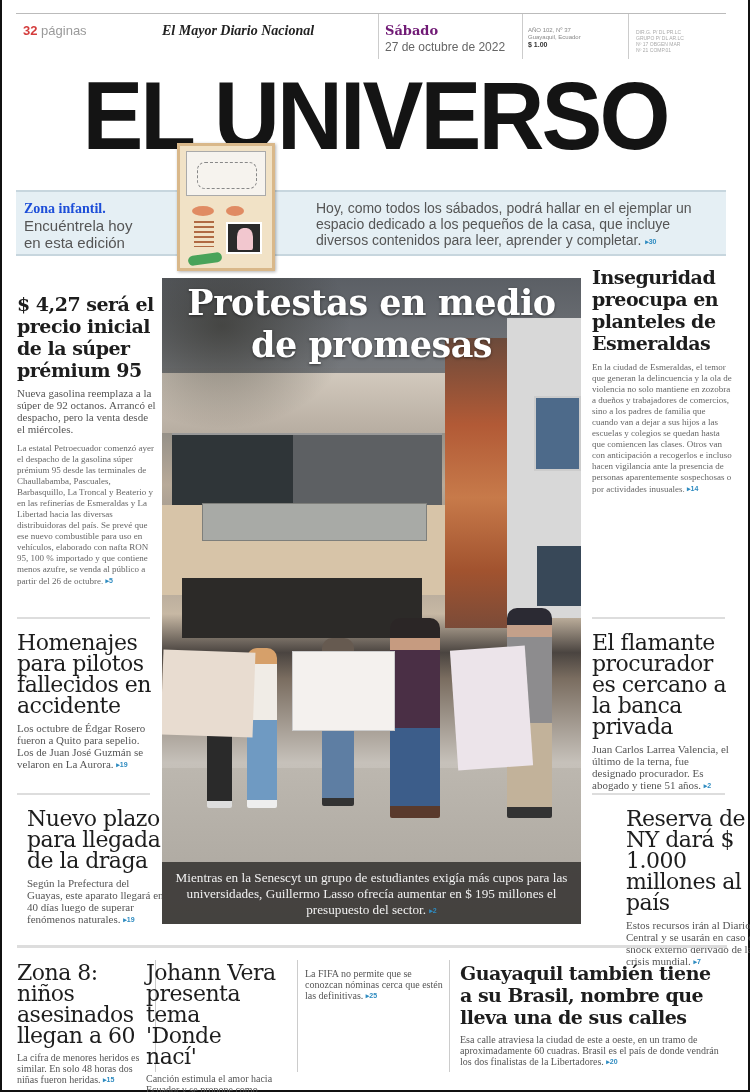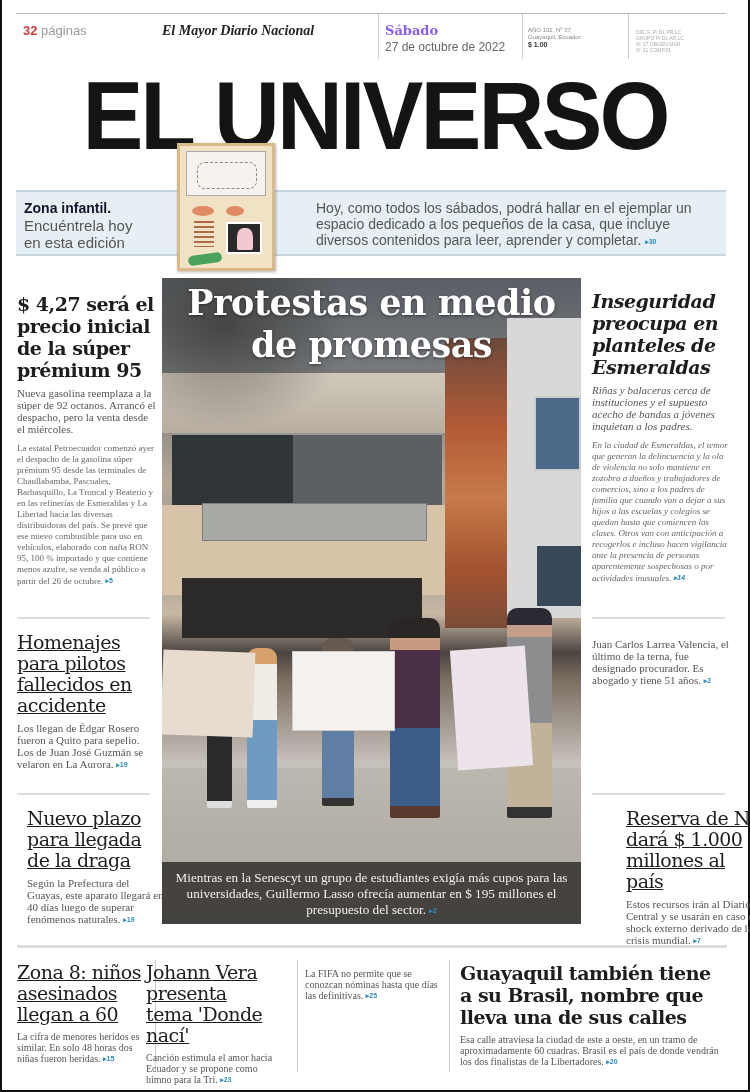--- a/index.html
+++ b/index.html
@@ -6,50 +6,50 @@
   html, body { width: 750px; height: 1092px; background: #fff; overflow: hidden; }
   body { font-family: "DejaVu Serif", serif; color: #1c1c1c; position: relative; }
   .frame { position: absolute; left: 0; top: 0; width: 750px; height: 1092px; border-left: 2px solid #111; border-right: 2px solid #111; border-bottom: 2px solid #111; }
 
   
   .topbar { position: absolute; left: 16px; top: 13px; width: 710px; height: 50px; border-top: 1px solid #bbb; }
   .tb-pages { position: absolute; left: 7px; top: 9px; font-family: "Liberation Sans", sans-serif; font-size: 13px; color: #9a9a9a; }
   .tb-pages b { color: #d43d3d; font-weight: bold; }
   .tb-motto { position: absolute; left: 146px; top: 9px; font-family: "Liberation Serif", serif; font-style: italic; font-weight: bold; font-size: 14px; color: #222; }
   .tb-date { position: absolute; left: 362px; top: 0; height: 45px; padding-left: 6px; border-left: 1px solid #ccc; border-right: 1px solid #ccc; width: 145px; }
-  .tb-day { font-family: "DejaVu Serif", serif; font-weight: bold; font-size: 13px; color: #8b5cf6; margin-top: 9px; }
+  .tb-day { font-family: "DejaVu Serif", serif; font-weight: bold; font-size: 13px; color: #701a75; margin-top: 9px; }
   .tb-full { font-family: "Liberation Sans", sans-serif; font-size: 12px; color: #666; margin-top: 2px; }
   .tb-issue { position: absolute; left: 512px; top: 13px; font-family: "Liberation Sans", sans-serif; font-size: 6px; line-height: 7px; color: #888; }
   .tb-issue .price { font-weight: bold; color: #333; font-size: 7px; }
   .tb-codes { position: absolute; left: 612px; top: 0; height: 45px; border-left: 1px solid #ccc; padding-left: 7px; padding-top: 15px; font-family: "Liberation Sans", sans-serif; font-size: 5px; line-height: 6px; color: #aaa; width: 98px; }
 
   
   .masthead { position: absolute; left: 60px; top: 66px; width: 630px; height: 100px; text-align: center; font-family: "Liberation Sans", sans-serif; font-weight: bold; font-size: 96px; letter-spacing: -3px; line-height: 100px; color: #141414; transform: scaleX(0.95); transform-origin: center; }
 
   
   .kids { position: absolute; left: 16px; top: 190px; width: 710px; height: 66px; background: #e5eff4; border-top: 2px solid #c7d6de; border-bottom: 2px solid #c7d6de; }
   .kids-left { position: absolute; left: 8px; top: 8px; font-family: "Liberation Sans", sans-serif; font-size: 15px; line-height: 17px; color: #555; }
-  .kids-left .title { font-family: Liberation Sans, sans-serif; font-weight: bold; color: #0f172a; font-size: 14px; }
+  .kids-left .title { font-family: Liberation Serif, serif; font-weight: bold; color: #1d4ed8; font-size: 14px; }
   .kids-right { position: absolute; left: 300px; top: 8px; width: 400px; font-family: "Liberation Sans", sans-serif; font-size: 14px; line-height: 16px; color: #555; }
   .ref { font-family: "Liberation Sans", sans-serif; font-size: 7px; color: #2e8bc0; font-weight: bold; vertical-align: 1px; }
   .thumb { position: absolute; left: 177px; top: 143px; width: 98px; height: 128px; background: #f1e2c6; border: 3px solid #d9b88a; box-shadow: 1px 1px 3px rgba(0,0,0,.3); z-index: 5; }
   .thumb .sketch { position: absolute; left: 6px; top: 5px; width: 80px; height: 45px; background: #f6f3ee; border: 1px solid #aaa; }
   .thumb .sketch::after { content: ""; position: absolute; left: 10px; top: 10px; width: 58px; height: 25px; border: 1px dashed #888; border-radius: 8px; }
   .thumb .b1 { position: absolute; left: 12px; top: 60px; width: 22px; height: 10px; background: #e08b63; border-radius: 50%; }
   .thumb .b2 { position: absolute; left: 46px; top: 60px; width: 18px; height: 10px; background: #e08b63; border-radius: 50%; }
   .thumb .txt { position: absolute; left: 14px; top: 75px; width: 20px; height: 26px; background: repeating-linear-gradient(#b06a43 0 2px, transparent 2px 5px); }
   .thumb .pic { position: absolute; left: 46px; top: 76px; width: 36px; height: 32px; background: #2a2a2a; border: 2px solid #fff; }
   .thumb .pic::after { content: ""; position: absolute; left: 9px; top: 4px; width: 16px; height: 22px; background: #f2c7cf; border-radius: 40% 40% 10% 10%; }
   .thumb .leaf { position: absolute; left: 8px; top: 108px; width: 34px; height: 10px; background: #49a35a; border-radius: 6px; transform: rotate(-8deg); }
 
   
   .col { position: absolute; width: 140px; }
   .head { font-family: "DejaVu Serif", serif; font-weight: bold; color: #1d1d1d; letter-spacing: -0.5px; }
   .h-big { font-size: 19px; line-height: 22px; }
-  .h-mid { font-size: 19px; line-height: 21px; font-weight: normal; text-decoration: underline; }
+  .h-mid { font-size: 22px; line-height: 21px; font-weight: normal; }
   .deck { font-family: "Liberation Serif", serif; font-size: 11px; line-height: 12px; color: #555; margin-top: 6px; }
   .body { font-family: "Liberation Serif", serif; font-size: 9px; line-height: 11px; color: #666; margin-top: 8px; }
   .rule { position: absolute; height: 2px; background: #ddd; }
 
   
   .photo { position: absolute; left: 162px; top: 278px; width: 419px; height: 646px; overflow: hidden;
     background: linear-gradient(180deg, #5e6268 0%, #6e7277 12%, #8d8a84 22%, #b8aa99 32%, #9a938b 40%, #c7b8a4 52%, #4a4440 58%, #7a6d60 62%, #c6c1ba 75%, #bdb8b0 88%, #aaa59e 100%); }
   .ph-sky { position: absolute; left: 0; top: 0; width: 100%; height: 90px; background: linear-gradient(180deg, #5b5f65, #75787c); }
   .ph-tree { position: absolute; left: 0; top: 0; width: 200px; height: 160px; background: radial-gradient(ellipse at 30% 30%, rgba(40,38,30,.55), transparent 65%); }
   .ph-building { position: absolute; left: 0; top: 95px; width: 290px; height: 60px; background: linear-gradient(180deg, #d2c9bd, #b7ada1); }
@@ -120,21 +120,21 @@
 </div>
 
 <div class="col" style="left:17px; top:293px;">
   <div class="head h-big">$ 4,27 será el precio inicial de la súper prémium 95</div>
   <div class="deck">Nueva gasolina reemplaza a la súper de 92 octanos. Arrancó el despacho, pero la venta desde el miércoles.</div>
   <div class="body"><span>La estatal Petroecuador comenzó ayer el despacho de la gasolina súper prémium 95 desde las terminales de Chaullabamba, Pascuales, Barbasquillo, La Troncal y Beaterio y en las refinerías de Esmeraldas y La Libertad hacia las diversas distribuidoras del país. Se prevé que ese nuevo combustible para uso en vehículos, elaborado con nafta RON 95, 100 % importado y que contiene menos azufre, se venda al público a partir del 26 de octubre.</span> <span class="ref">▸5</span></div>
 </div>
 <div class="rule" style="left:17px; top:617px; width:133px;"></div>
 <div class="col" style="left:17px; top:632px;">
   <div class="head h-mid">Homenajes para pilotos fallecidos en accidente</div>
-  <div class="deck"><span>Los llegan de Édgar Rosero fueron a Quito para sepelio. Los de Juan José Guzmán se velaron en La Aurora.</span> <span class="ref">▸19</span></div>
+  <div class="deck"><span>Los octubre de Édgar Rosero fueron a Quito para sepelio. Los de Juan José Guzmán se velaron en La Aurora.</span> <span class="ref">▸19</span></div>
 </div>
 <div class="rule" style="left:17px; top:793px; width:133px;"></div>
 <div class="col" style="left:27px; top:808px;">
   <div class="head h-mid">Nuevo plazo para llegada de la draga</div>
   <div class="deck"><span>Según la Prefectura del Guayas, este aparato llegará en 40 días luego de superar fenómenos naturales.</span> <span class="ref">▸19</span></div>
 </div>
 
 <div class="photo">
   <div class="ph-sky"></div>
   <div class="ph-building"></div>
@@ -156,27 +156,27 @@
   <div class="person" style="left:345px; top:330px; width:45px; height:210px; background:linear-gradient(180deg,#2b2a33 0 8%,#c4a08a 8% 14%,#8d8c8e 14% 55%,#c2b29a 55% 95%,#333 95%);"></div>
   <div class="sign-a"></div>
   <div class="sign-b"></div>
   <div class="sign-c"></div>
   <div class="main-head">Protestas en medio de promesas</div>
   <div class="caption-box">
     <div class="caption"><span>Mientras en la Senescyt un grupo de estudiantes exigía más cupos para las universidades, Guillermo Lasso ofrecía aumentar en $ 195 millones el presupuesto del sector.</span> <span class="ref">▸2</span></div>
   </div>
 </div>
 
-<div class="col" style="left:592px; top:290px;font-style:italic;">
+<div class="col" style="left:592px; top:266px;">
   <div class="head h-big">Inseguridad preocupa en planteles de Esmeraldas</div>
-  <div class="deck">Riñas y balaceras cerca de instituciones y el supuesto acecho de bandas a jóvenes inquietan a los padres.</div>
   <div class="body"><span>En la ciudad de Esmeraldas, el temor que generan la delincuencia y la ola de violencia no solo mantiene en zozobra a dueños y trabajadores de comercios, sino a los padres de familia que cuando van a dejar a sus hijos a las escuelas y colegios se quedan hasta que comiencen las clases. Otros van con anticipación a recogerlos e incluso hacen vigilancia ante la presencia de personas aparentemente sospechosas o por actividades inusuales.</span> <span class="ref">▸14</span></div>
 </div>
 <div class="rule" style="left:592px; top:617px; width:133px;"></div>
 <div class="col" style="left:592px; top:632px;">
+  <div class="head h-mid">El flamante procurador es cercano a la banca privada</div>
   <div class="deck"><span>Juan Carlos Larrea Valencia, el último de la terna, fue designado procurador. Es abogado y tiene 51 años.</span> <span class="ref">▸2</span></div>
 </div>
 <div class="rule" style="left:592px; top:793px; width:133px;"></div>
 <div class="col" style="left:592px; top:808px;margin-left:34px;">
   <div class="head h-mid">Reserva de NY dará $ 1.000 millones al país</div>
   <div class="deck"><span>Estos recursos irán al Diario Central y se usarán en caso de shock externo derivado de la crisis mundial.</span> <span class="ref">▸7</span></div>
 </div>
 
 <div class="rule" style="left:17px; top:945px; width:710px; height:3px;"></div>
 
@@ -184,19 +184,19 @@
   <div class="head h-mid">Zona 8: niños asesinados llegan a 60</div>
   <div class="deck" style="font-size:10px; line-height:11px;"><span>La cifra de menores heridos es similar. En solo 48 horas dos niñas fueron heridas.</span> <span class="ref">▸15</span></div>
 </div>
 <div class="vsep" style="left:155px;"></div>
 <div class="col bottom" style="left:146px; width:130px;">
   <div class="head h-mid">Johann Vera presenta tema 'Donde nací'</div>
   <div class="deck" style="font-size:10px; line-height:11px;"><span>Canción estimula el amor hacia Ecuador y se propone como himno para la Tri.</span> <span class="ref">▸23</span></div>
 </div>
 <div class="vsep" style="left:297px;"></div>
 <div class="col bottom" style="left:305px; width:140px;">
-  <div class="deck" style="font-size:10px; line-height:11px;"><span>La FIFA no permite que se conozcan nóminas hasta que días las definitivas.</span> <span class="ref">▸25</span></div>
+  <div class="deck" style="font-size:10px; line-height:11px;"><span>La FIFA no permite que se conozcan nóminas cerca que estén las definitivas.</span> <span class="ref">▸25</span></div>
 </div>
 <div class="vsep" style="left:449px;"></div>
 <div class="col bottom" style="left:460px; width:262px;">
   <div class="head h-big" style="font-size:19px; line-height:22px;">Guayaquil también tiene a su Brasil, nombre que lleva una de sus calles</div>
   <div class="deck" style="font-size:10px; line-height:11px;"><span>Esa calle atraviesa la ciudad de este a oeste, en un tramo de aproximadamente 60 cuadras. Brasil es el país de donde vendrán los dos finalistas de la Libertadores.</span> <span class="ref">▸20</span></div>
 </div>
 
 </body></html>

